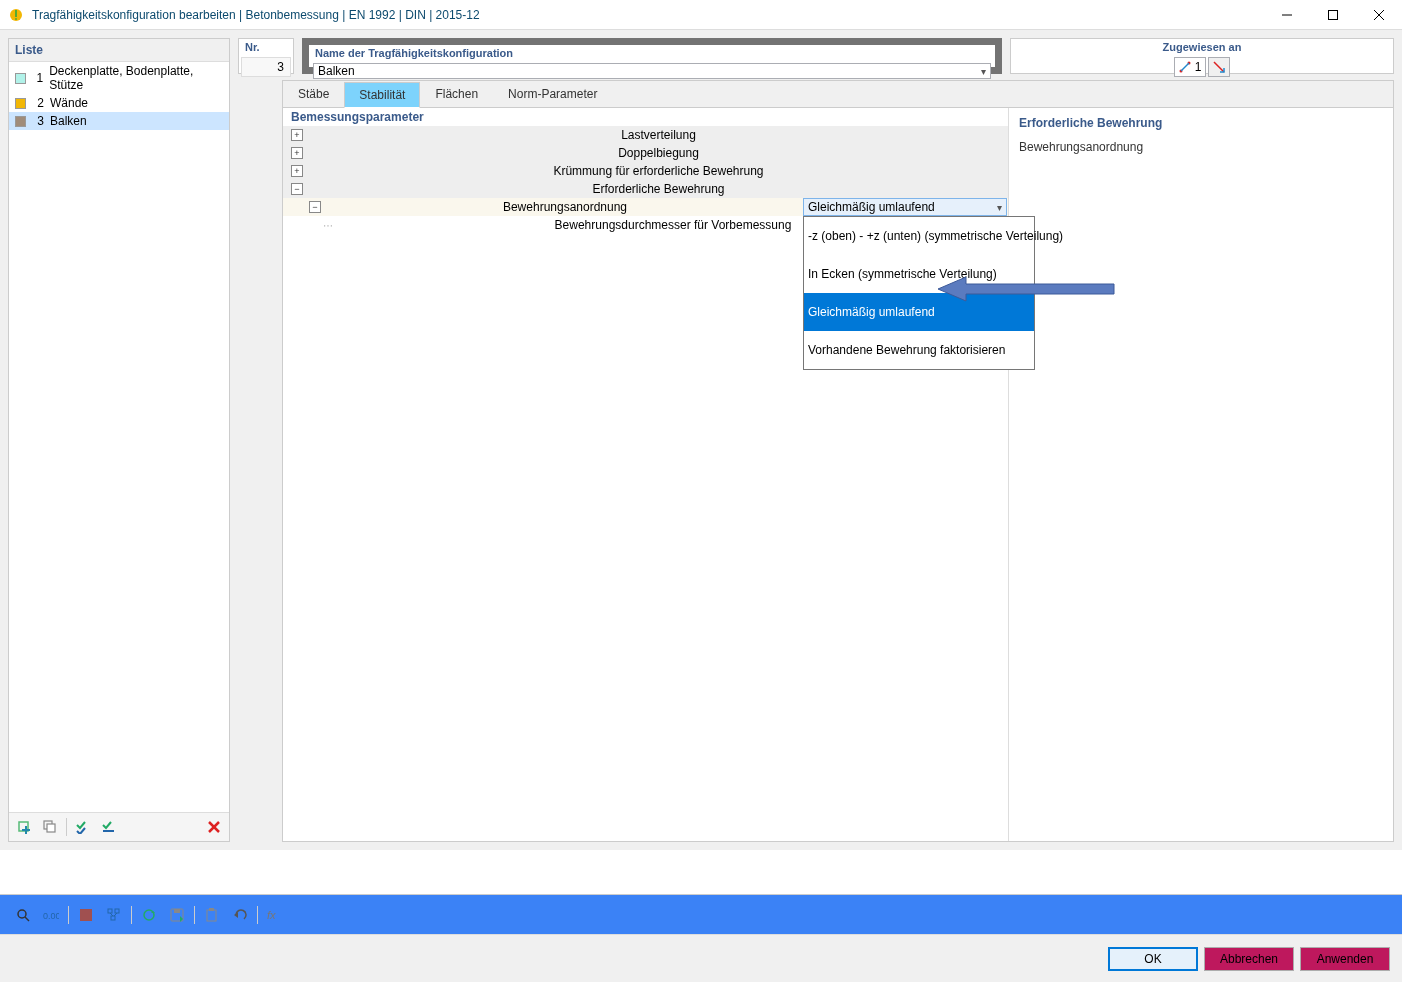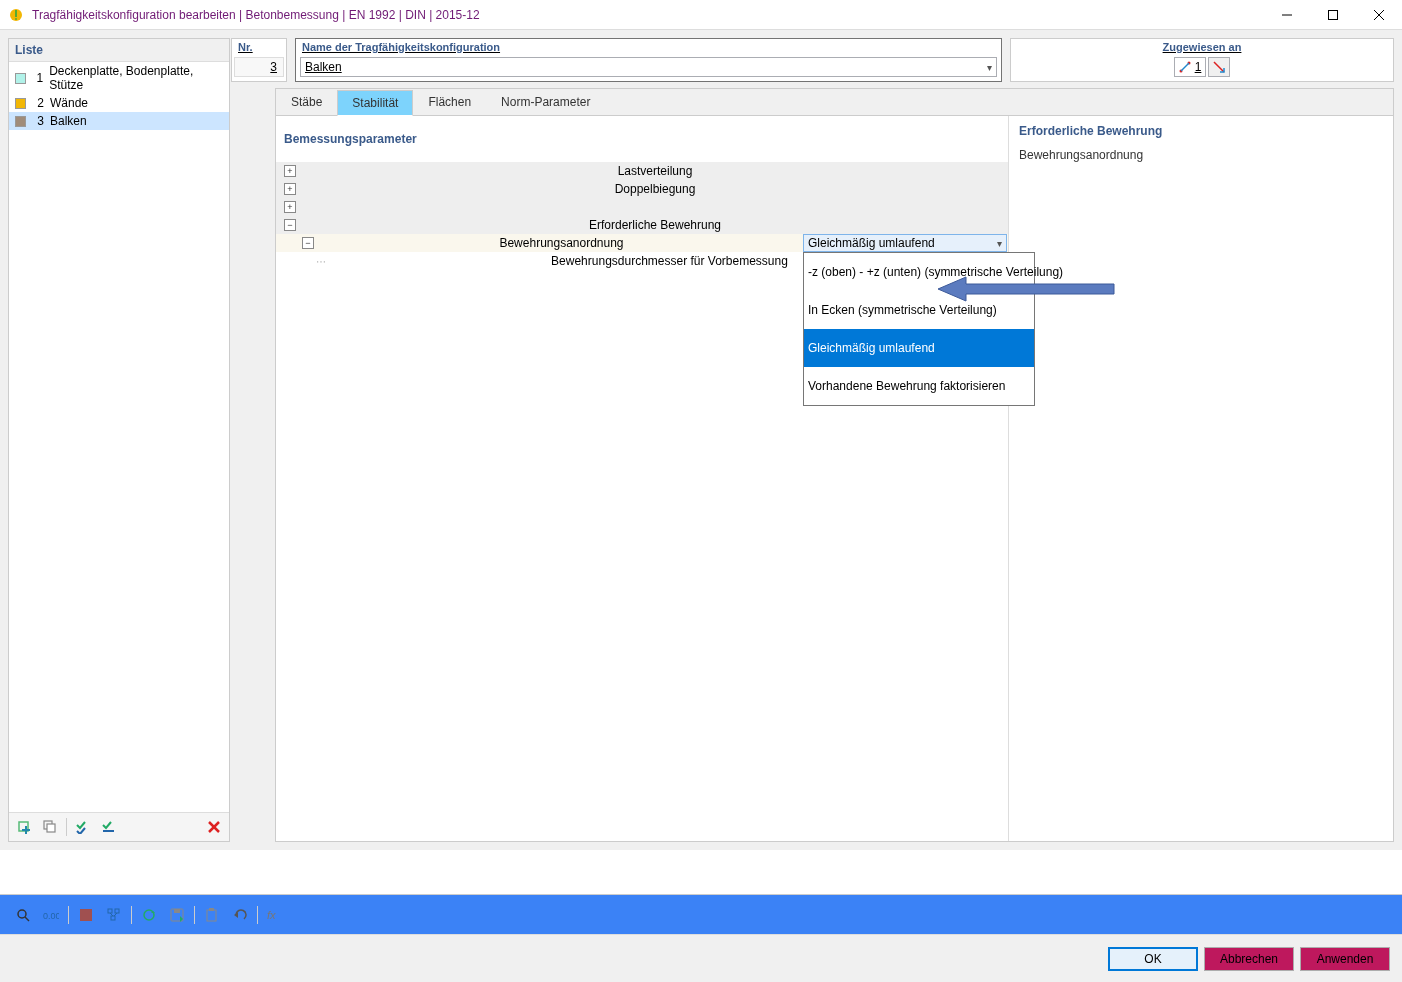--- a/index.html
+++ b/index.html
@@ -1,65 +1,65 @@
 <!DOCTYPE html>
 <html><head>
 <meta charset="utf-8">
 <style>
   * { box-sizing: border-box; margin: 0; padding: 0; }
   html, body { width: 1402px; height: 982px; font-family: "Segoe UI", Tahoma, sans-serif; font-size: 12px; background: #fff; overflow: hidden; }
   
   
   .titlebar { height: 30px; background: #fff; display: flex; align-items: center; border-bottom: 1px solid #ddd; }
   .titlebar .app-icon { width: 16px; height: 16px; margin: 0 8px; }
-  .titlebar .title { flex: 1; font-size: 12px; color: #701a75; }
+  .titlebar .title { flex: 1; font-size: 12px; color: #0c4a6e; }
   .titlebar .win-controls { display: flex; }
   .titlebar .win-btn { width: 46px; height: 30px; display: flex; align-items: center; justify-content: center; }
   .titlebar .win-btn svg { width: 10px; height: 10px; }
   
   
-  .content { display: flex; height: 820px; background: #f0f0f0; padding: 8px; gap: 1px; }
+  .content { display: flex; height: 820px; background: #f0f0f0; padding: 8px; gap: 8px; }
   
   
   .left-panel { width: 222px; background: #fff; border: 1px solid #ccc; display: flex; flex-direction: column; }
   .panel-header { background: #f0f0f0; color: #3a5a8a; font-weight: 600; padding: 4px 6px; border-bottom: 1px solid #ddd; }
   .list-body { flex: 1; overflow: auto; }
   .list-item { display: flex; align-items: center; padding: 2px 6px; gap: 6px; cursor: default; }
   .list-item.selected { background: #cce5ff; }
   .color-swatch { width: 11px; height: 11px; border: 1px solid #999; }
   .list-item .num { width: 12px; text-align: right; }
   .list-toolbar { display: flex; align-items: center; padding: 3px; gap: 2px; border-top: 1px solid #ddd; background: #f5f5f5; }
   .tb-btn { width: 24px; height: 22px; border: 1px solid transparent; display: flex; align-items: center; justify-content: center; background: transparent; }
   .tb-sep { width: 1px; height: 18px; background: #ccc; margin: 0 2px; }
   .tb-spacer { flex: 1; }
   
   
   .right-area { flex: 1; display: flex; flex-direction: column; gap: 6px; }
-  .top-row { display: flex; gap: 8px; height: 44px; text-decoration: underline; }
+  .top-row { display: flex; gap: 8px; height: 36px; }
   .nr-box { width: 56px; background: #fff; border: 1px solid #ccc; display: flex; flex-direction: column; }
   .nr-box .hdr { color: #3a5a8a; font-weight: 600; padding: 2px 6px; font-size: 11px; }
   .nr-box .val { padding: 2px 6px; text-align: right; font-size: 12px; border: 1px solid #ddd; margin: 2px; background: #f8f8f8; }
-  .name-box { flex: 1; background: #fff; border: 1px solid #737373; display: flex; flex-direction: column; }
+  .name-box { flex: 1; background: #fff; border: 7px solid #737373; display: flex; flex-direction: column; }
   .name-box .hdr { color: #3a5a8a; font-weight: 600; padding: 2px 6px; font-size: 11px; }
   .name-box .sel { margin: 2px 4px; height: 20px; border: 1px solid #abadb3; background: #fff; display: flex; align-items: center; padding: 0 4px; position: relative; }
   .name-box .sel .chev { position: absolute; right: 4px; color: #555; font-size: 10px; }
   .assign-box { width: 384px; background: #fff; border: 1px solid #ccc; display: flex; flex-direction: column; align-items: center; }
   .assign-box .hdr { color: #3a5a8a; font-weight: 600; padding: 2px 6px; font-size: 11px; }
   .assign-box .row { display: flex; align-items: center; margin: 2px 4px; gap: 2px; }
   .assign-box .input { flex: 1; height: 20px; border: 1px solid #abadb3; background: #fff; display: flex; align-items: center; padding: 0 4px; gap: 4px; }
   .assign-box .btn { width: 22px; height: 20px; border: 1px solid #abadb3; background: #f0f0f0; display: flex; align-items: center; justify-content: center; }
   
   
   .worksheet { flex: 1; background: #fff; border: 1px solid #ccc; display: flex; flex-direction: column; margin-left: 44px; }
   .tabs { display: flex; background: #f0f0f0; border-bottom: 1px solid #ccc; }
   .tab { padding: 5px 14px; border: 1px solid transparent; border-bottom: none; font-size: 12px; color: #333; cursor: default; }
   .tab.active { background: #7dd3fc; border: 1px solid #ccc; border-bottom: 1px solid #fff; position: relative; top: 1px; }
   .ws-body { flex: 1; display: flex; }
   .params-col { flex: 1; border-right: 1px solid #ddd; display: flex; flex-direction: column; }
-  .params-header { color: #3a5a8a; font-weight: 600; padding: 16px 8px; background: #fff; }
+  .params-header { color: #3a5a8a; font-weight: 600; padding: 2px 8px; background: #fff; }
   .tree { }
   .tree-row { display: flex; align-items: center; height: 18px; }
   .tree-row.group { background: #eeeeee; }
   .tree-row.hover { background: #faf7ed; }
   .expander { width: 12px; height: 12px; border: 1px solid #888; margin: 0 4px 0 8px; display: flex; align-items: center; justify-content: center; font-size: 9px; line-height: 1; background: #fff; color: #333; }
   .tree-indent { display: inline-block; }
   .dotline { color: #aaa; font-size: 10px; margin-right: 3px; }
   .tree-label { flex: 1; padding-left: 2px; text-align: center; }
   .dropdown-cell { width: 204px; height: 18px; border: 1px solid #7eb4ea; background: #e6f0fb; display: flex; align-items: center; padding: 0 4px; position: relative; margin-right: 1px; }
   .dropdown-cell .chev { position: absolute; right: 4px; color: #555; font-size: 10px; }
@@ -224,20 +224,21 @@
             <div class="tree-row group">
               <span class="expander">+</span>
               <span class="tree-label">Lastverteilung</span>
             </div>
             <div class="tree-row group">
               <span class="expander">+</span>
               <span class="tree-label">Doppelbiegung</span>
             </div>
             <div class="tree-row group">
               <span class="expander">+</span>
+              <span class="tree-label">Krümmung für erforderliche Bewehrung</span>
             </div>
             <div class="tree-row group">
               <span class="expander">−</span>
               <span class="tree-label">Erforderliche Bewehrung</span>
             </div>
             <div class="tree-row hover">
               <span class="tree-indent" style="width:18px"></span>
               <span class="expander">−</span>
               <span class="tree-label">Bewehrungsanordnung</span>
               <div class="dropdown-cell">

